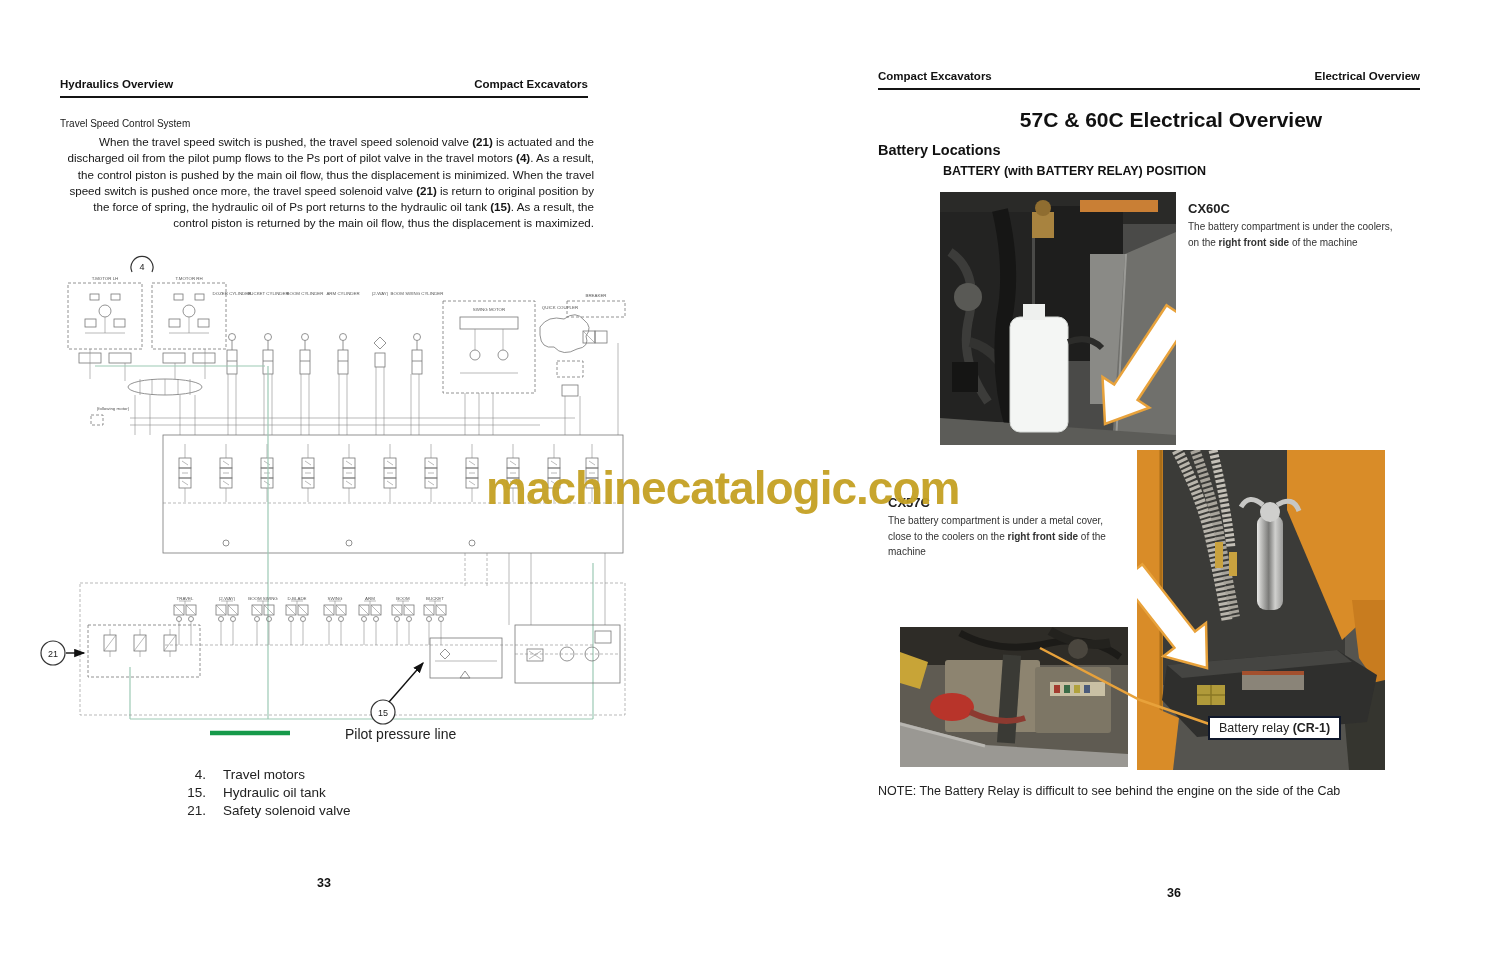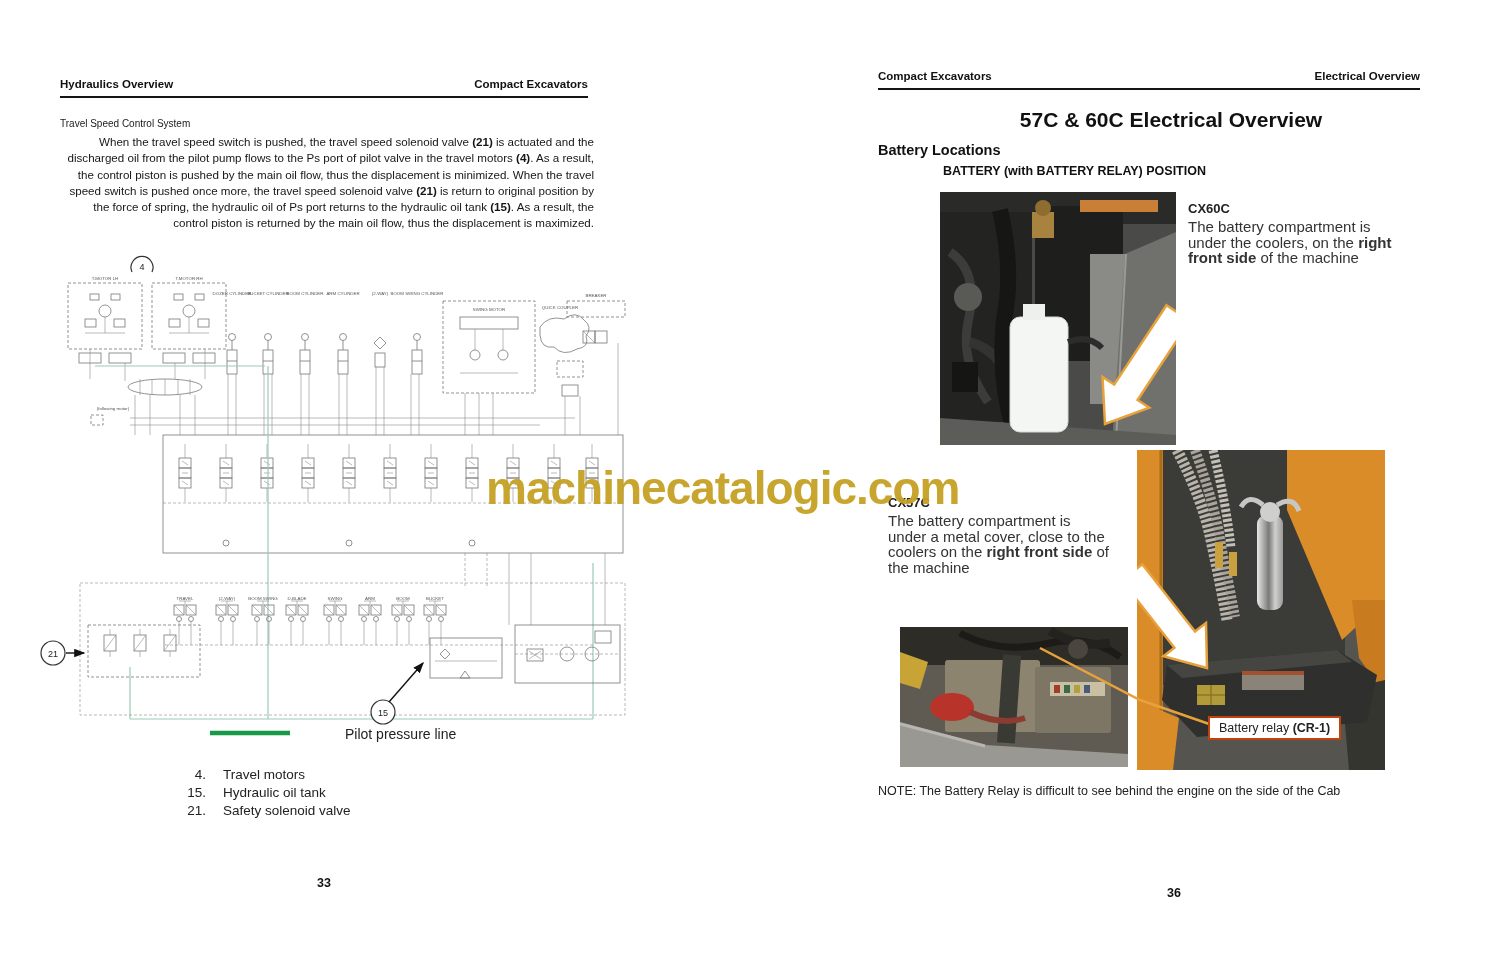--- a/index.html
+++ b/index.html
@@ -12,23 +12,23 @@
   .sec-title{font-size:10px;color:#1a1a1a;}
   .par{font-size:11.6px;line-height:16.3px;color:#161616;}
   .legend-row{display:flex;font-size:13.5px;color:#222;line-height:18px;}
   .legend-row .num{width:34px;text-align:right;margin-right:17px;}
   .pagenum{font-weight:bold;font-size:12.5px;text-align:center;width:60px;color:#111;}
   .watermark{font-size:46px;font-weight:bold;color:#C5A123;letter-spacing:-1px;z-index:10;opacity:.95;}
   .rp-title{font-size:21px;font-weight:bold;text-align:center;color:#111;}
   .rp-sub{font-size:14.5px;font-weight:bold;color:#111;}
   .rp-pos{font-size:12.5px;font-weight:bold;color:#111;}
   .model-head{font-size:13px;font-weight:bold;color:#222;margin-bottom:3px;}
-  .model-text{font-size:15px;line-height:15.5px;color:#333;}
+  .model-text{font-size:10px;line-height:15.5px;color:#333;}
   .note{font-size:12.5px;color:#222;}
-  .callout-box{border:2px solid #c2410c;background:#fff;font-size:12.5px;color:#222;
+  .callout-box{border:2px solid #0f172a;background:#fff;font-size:12.5px;color:#222;
                padding:3px 9px;z-index:6;white-space:nowrap;}
   svg{display:block;}
   svg text{font-family:"Liberation Sans",sans-serif;fill:#333;}
   .lbl2{font-size:4.4px;text-anchor:middle;fill:#555;}
   .sline{stroke:#777;fill:none;stroke-width:.8;}
   .tline{stroke:#8a8a8a;fill:none;stroke-width:.6;}
   .dash{stroke-dasharray:3 2;}
   .gline{stroke:#9CC9B4;fill:none;stroke-width:1.2;}
   .cnum{font-size:9px;text-anchor:middle;fill:#222;}
 </style>

